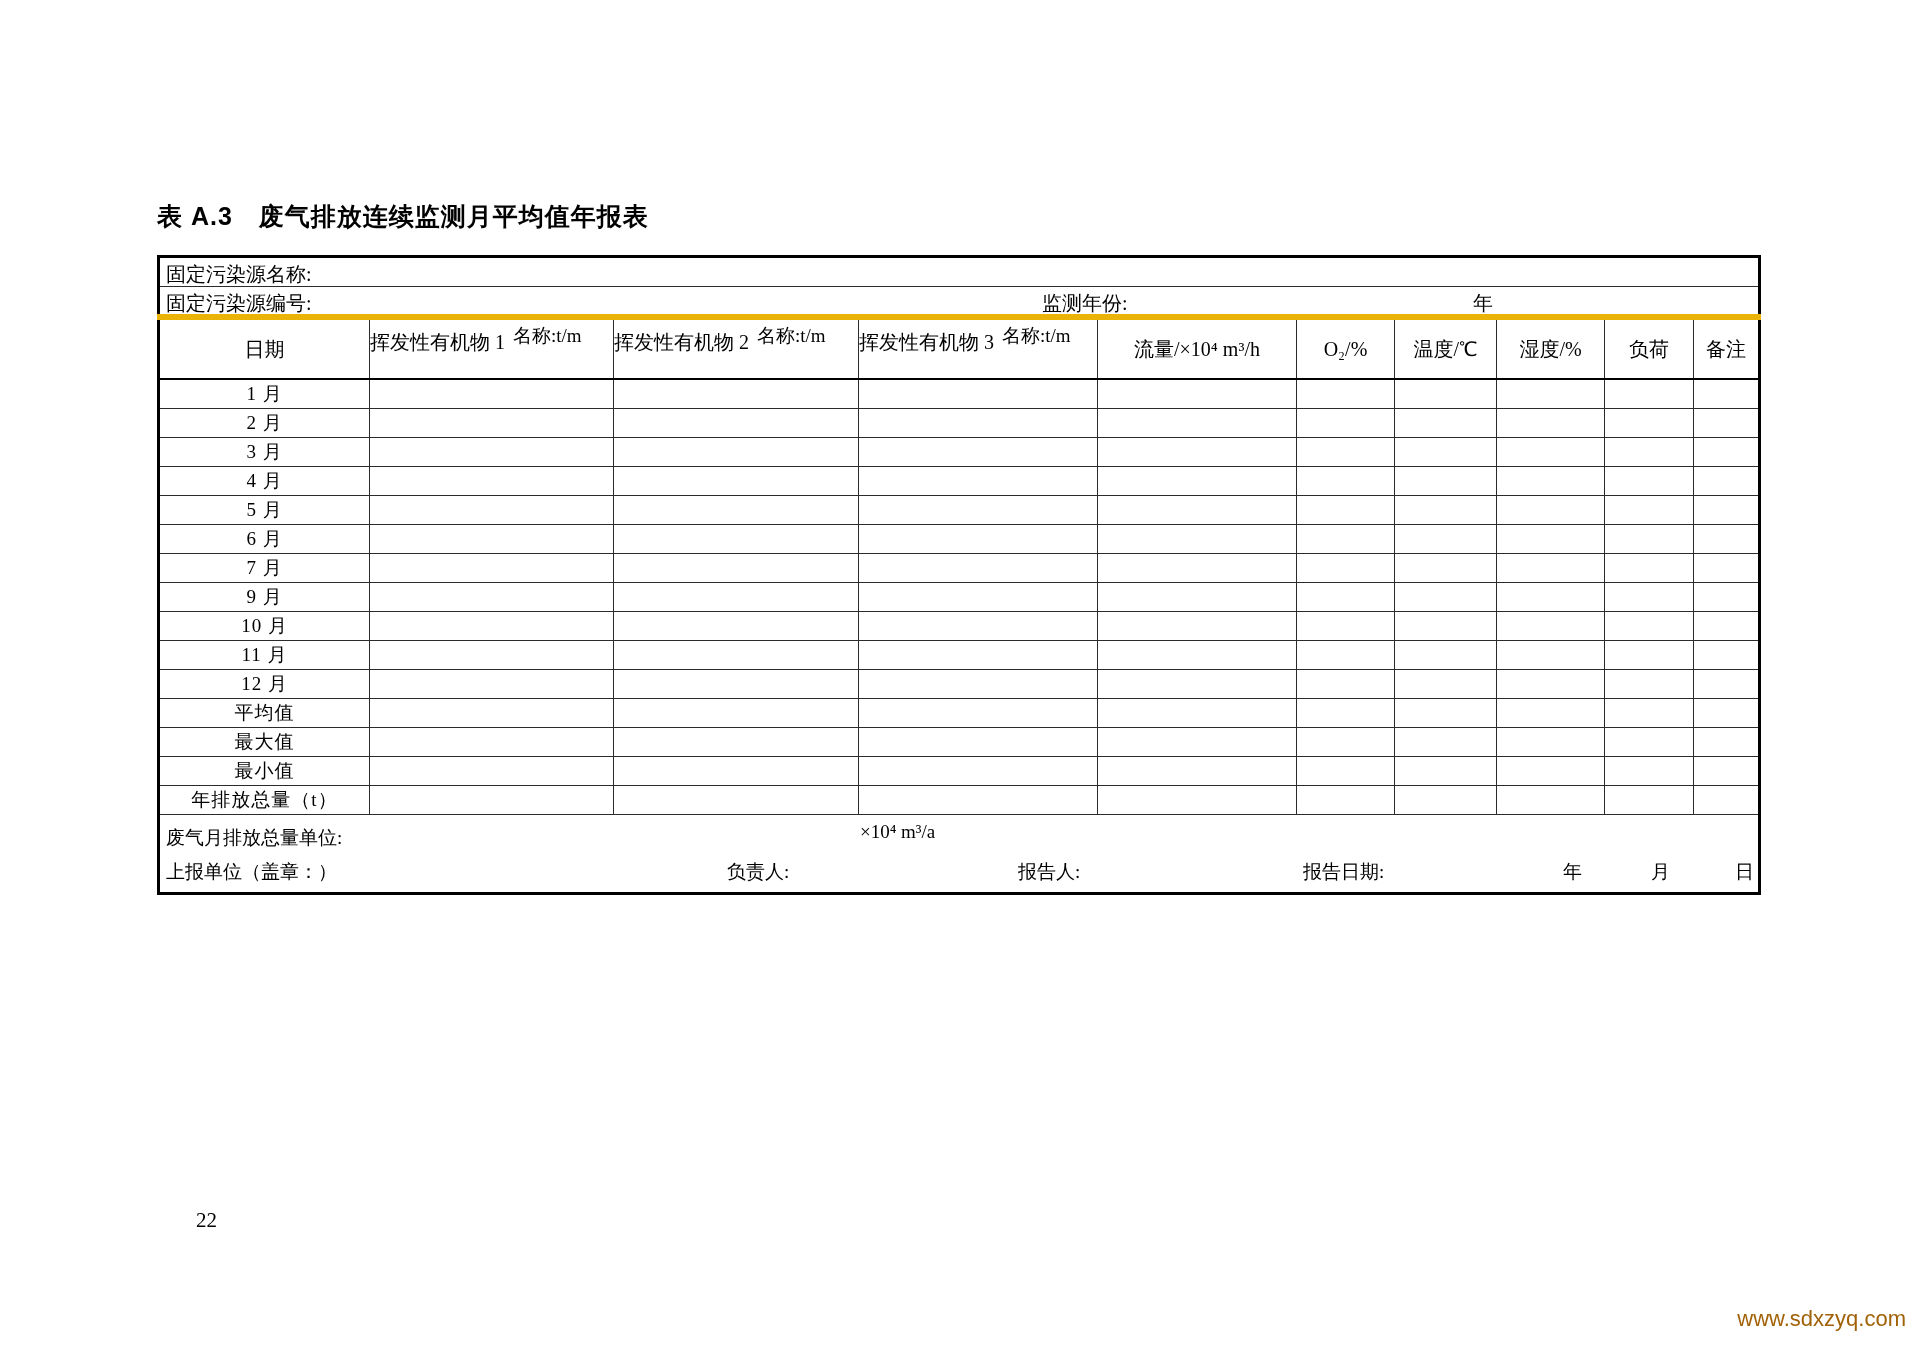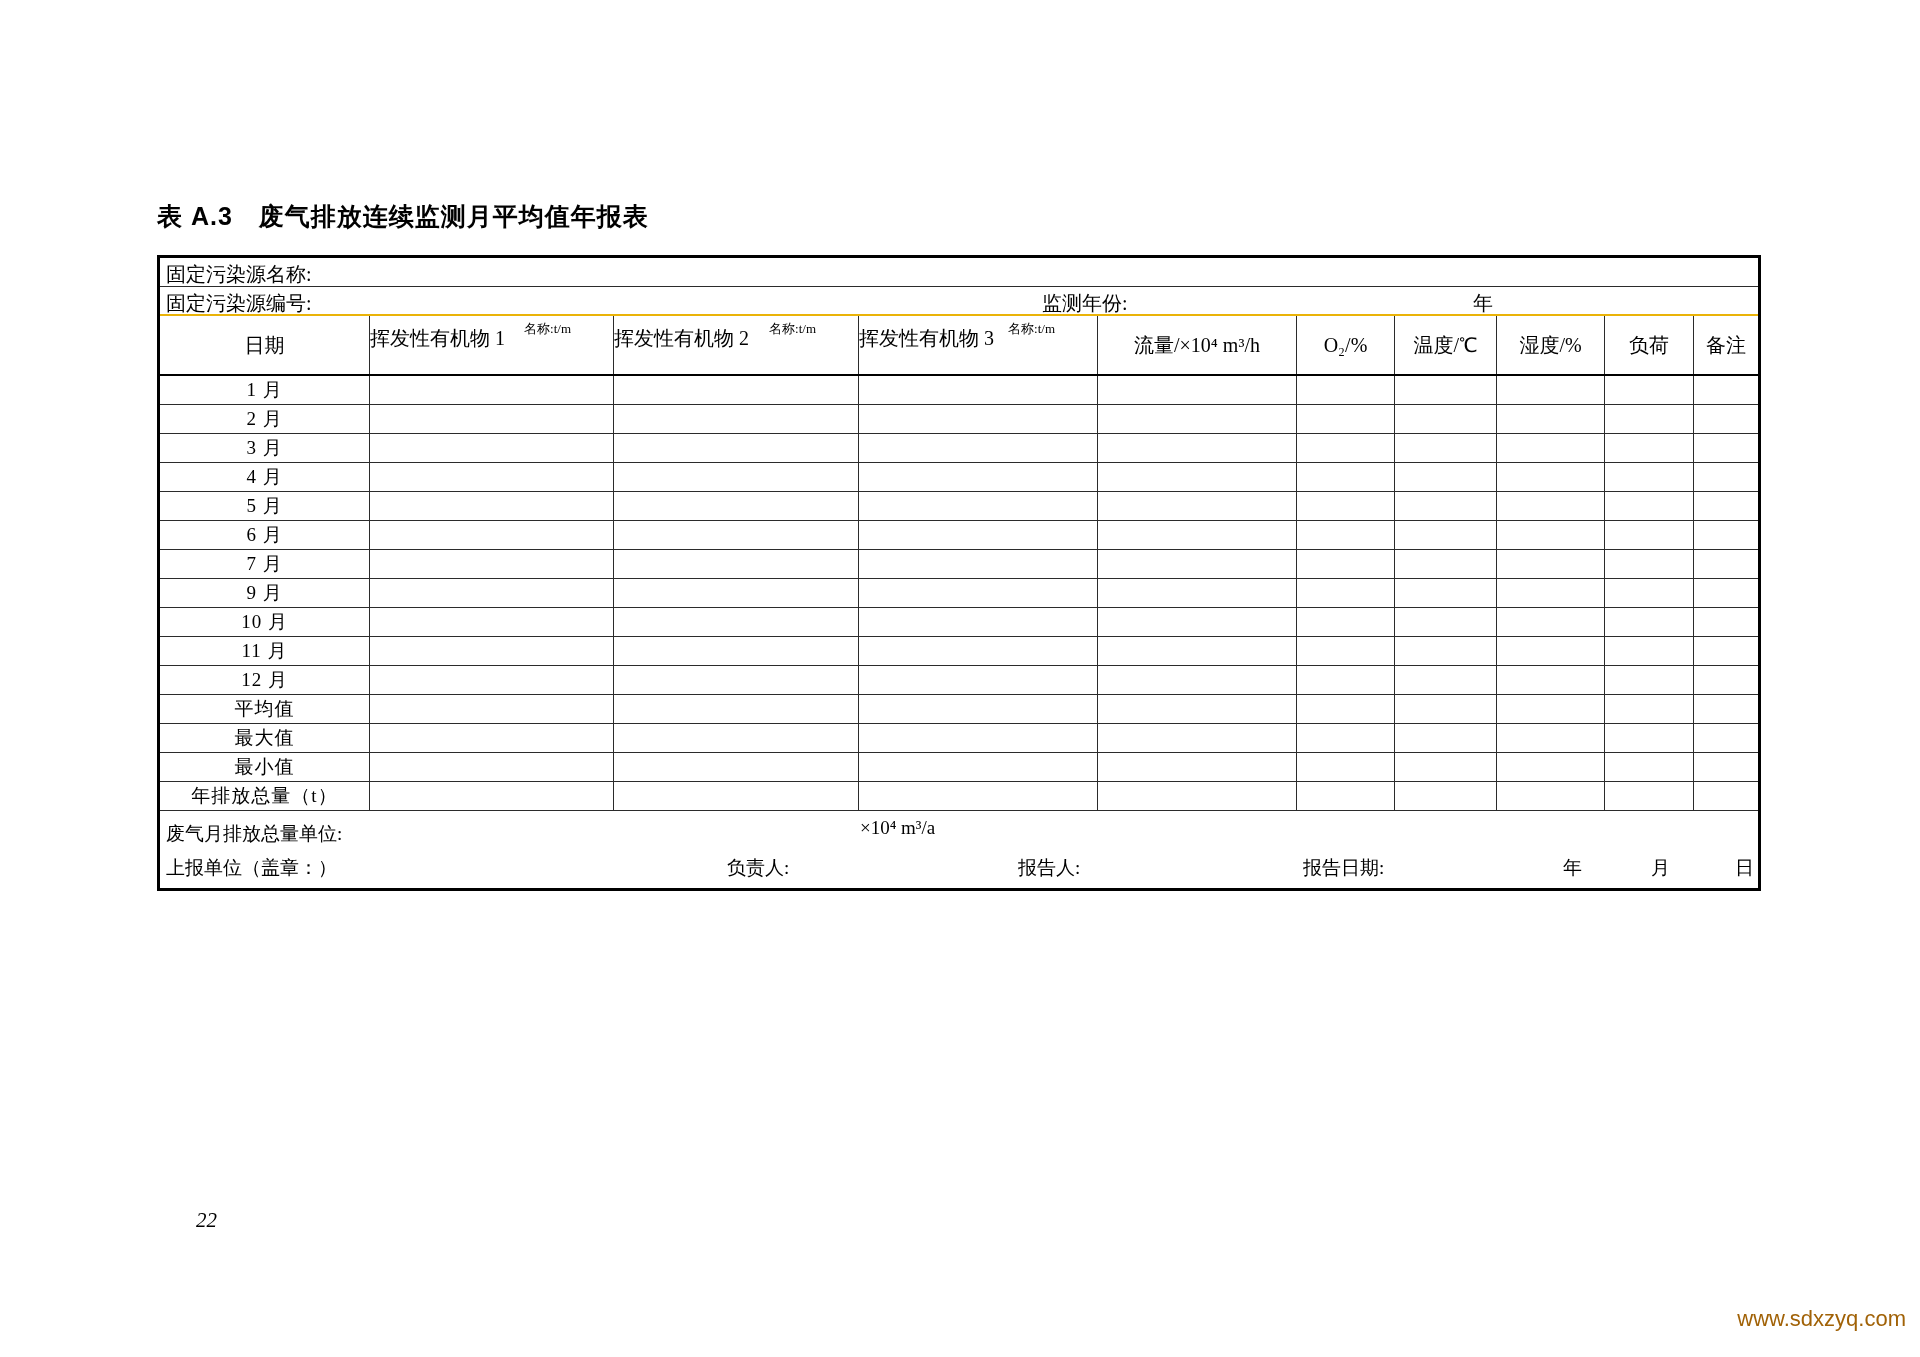--- a/index.html
+++ b/index.html
@@ -15,47 +15,47 @@
   table.doc-table{
     position:absolute;left:157px;top:255px;width:1601px;
     border-collapse:collapse;table-layout:fixed;
     border:3px solid #000;
   }
   table.doc-table td{
     border:1px solid #2b2b2b;padding:0;font-size:19px;line-height:1.2;
     overflow:hidden;white-space:nowrap;
   }
   tr.info-row-1 td{height:28px;margin-left:34px;}
-  tr.info-row-2 td{height:27px;border-bottom:2px solid #eab308;}
+  tr.info-row-2 td{height:27px;border-bottom:6px solid #eab308;}
   .rel{position:relative;}
   .info-label{position:absolute;left:6px;top:4px;font-size:20px;}
   .mon-year{position:absolute;left:882px;top:4px;font-size:20px;}
   .year-unit{position:absolute;left:1313px;top:4px;font-size:20px;}
   tr.header-row td{
     height:58px;text-align:center;vertical-align:middle;
     border-bottom:2px solid #000;font-size:20px;
   }
   .voc-head{display:flex;flex-direction:row;justify-content:space-between;height:48px;text-align:right;}
   .voc-title{padding-top:5px;font-size:20px;}
-  .voc-sub{display:flex;justify-content:space-between;padding:0 42px 4px 8px;font-size:13px;}
+  .voc-sub{display:flex;justify-content:space-between;padding:0 42px 4px 8px;font-size:19px;}
   tr.data-row td{height:28px;text-align:center;vertical-align:middle;}
   tr.data-row td.lb{font-size:19px;letter-spacing:1px;}
   td.footer-cell{
     height:77px;border-top:2px solid #000;position:relative;font-size:20px;
   }
   .ft-unit-label{position:absolute;left:6px;top:12px;}
   .ft-unit-value{position:absolute;left:700px;top:6px;}
   .ft-org{position:absolute;left:6px;bottom:8px;}
   .ft-resp{position:absolute;left:567px;bottom:8px;}
   .ft-reporter{position:absolute;left:858px;bottom:8px;}
   .ft-date-label{position:absolute;left:1143px;bottom:8px;}
   .ft-year{position:absolute;left:1403px;bottom:8px;}
   .ft-month{position:absolute;left:1491px;bottom:8px;}
   .ft-day{position:absolute;left:1575px;bottom:8px;}
-  .page-number{position:absolute;left:196px;top:1208px;font-size:21px;font-style:italic;}
+  .page-number{position:absolute;left:196px;top:1208px;font-size:21px;}
   .watermark{
     position:absolute;right:14px;top:1306px;font-size:22px;color:#a16207;
     font-family:"Liberation Sans", sans-serif;
   }
 </style>
 </head>
 <body>
 
 <div class="doc-title">表 A.3　废气排放连续监测月平均值年报表</div>
 

